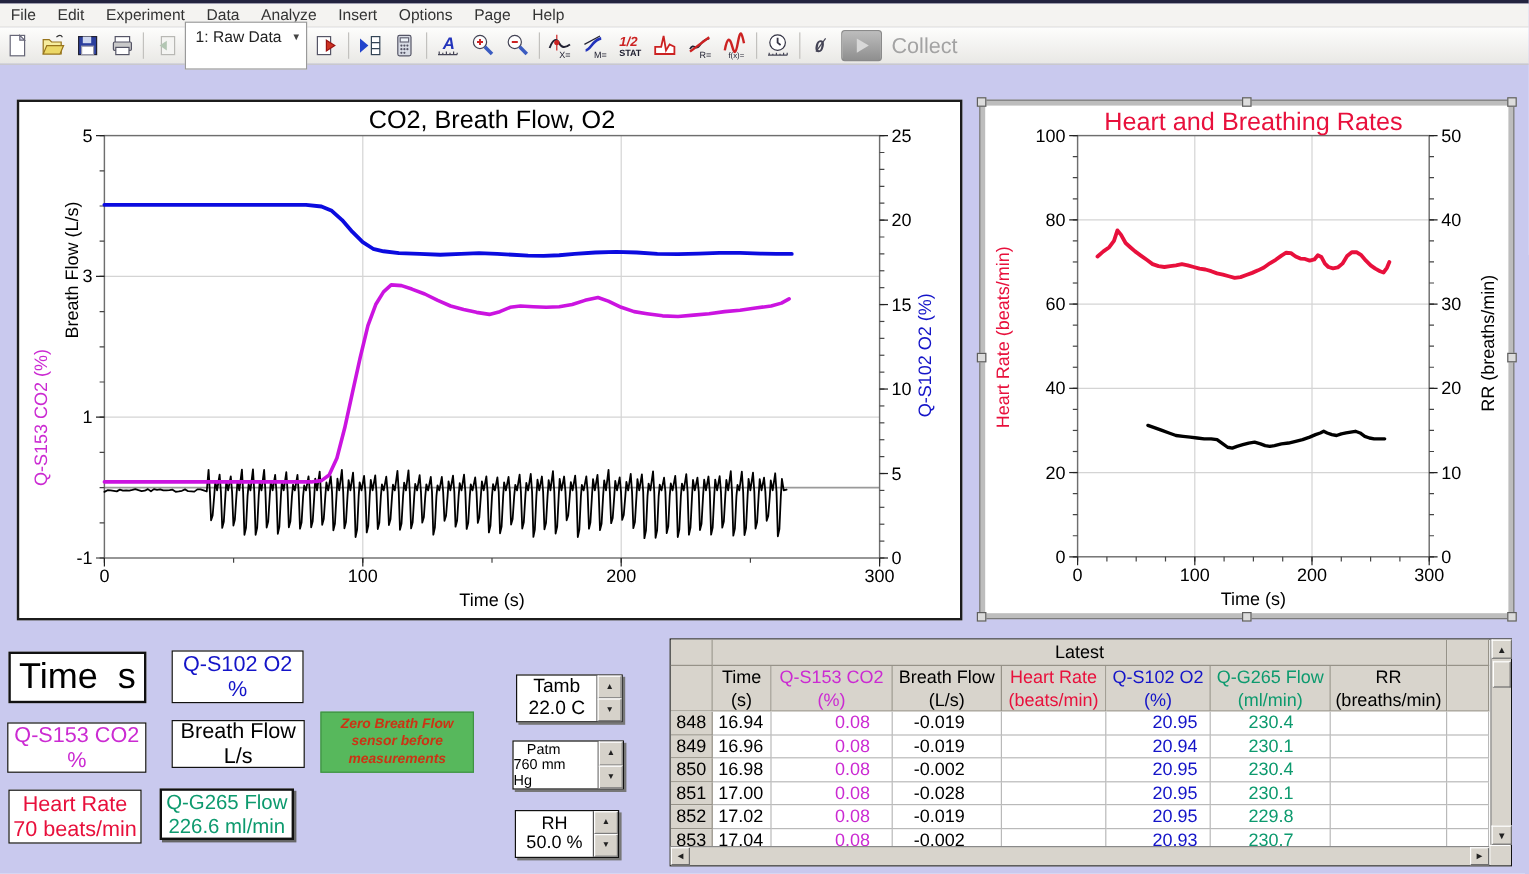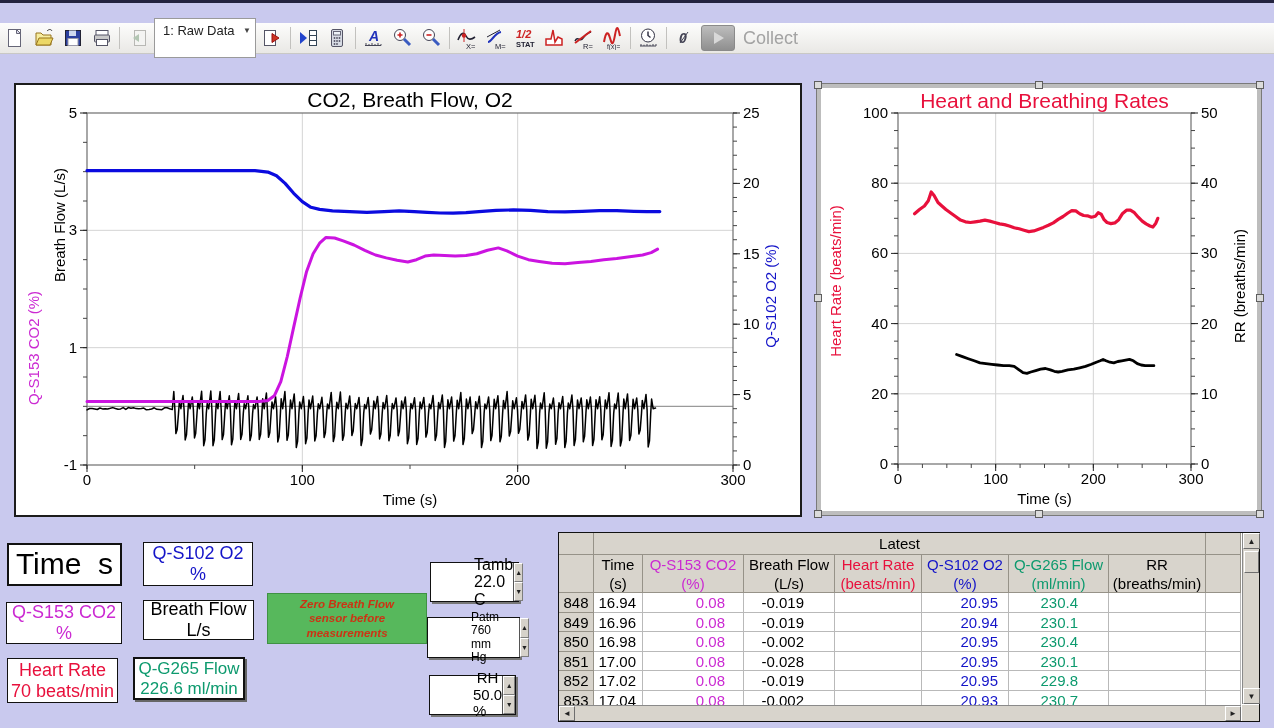--- a/index.html
+++ b/index.html
@@ -34,21 +34,21 @@
   .handle{position:absolute;width:8px;height:8px;background:#dcdcdc;border:1px solid #5e5e5e;box-sizing:border-box;}
   
   .meter{background:#fff;border:2px solid #111;display:flex;flex-direction:column;align-items:center;justify-content:center;line-height:1.15;}
   .meter .l1,.meter .l2{font-size:18px;}
   #time-meter{font-size:30px;color:#000;white-space:pre;}
   #flow-meter{box-shadow:2px 2px 0 #666;}
   #note-box{display:flex;flex-direction:column;align-items:center;justify-content:center;
             font-size:11.5px;font-weight:bold;font-style:italic;line-height:1.25;border:1px solid #3f9144;}
   
   .envbox{background:#fff;border:1.5px solid #111;box-shadow:2px 2px 0 #777;display:flex;}
-  .env-text{flex:1;display:flex;flex-direction:column;align-items:center;justify-content:center;line-height:1.1;color:#000;padding-left:43px;}
+  .env-text{flex:1;display:flex;flex-direction:column;align-items:center;justify-content:center;line-height:1.1;color:#000;}
   .spincol{width:20px;border-left:1px solid #555;display:flex;flex-direction:column;}
   .spinbtn{flex:1;background:#d6d2ca;border:1px solid;border-color:#fff #7d7d7d #7d7d7d #fff;
            font-size:7px;display:flex;align-items:center;justify-content:center;color:#222;}
   
   #datatable{left:558px;top:532px;width:702px;height:190px;background:#fff;border:1.5px solid #111;}
   .tcell{display:inline-block;box-sizing:border-box;border-right:1px solid #b9b9b9;border-bottom:1px solid #b9b9b9;
          font-size:15px;overflow:hidden;vertical-align:top;}
   .hcell{background:#d8d4cc;border-right:1px solid #969288;border-bottom:1px solid #969288;text-align:center;}
   .trow{white-space:nowrap;height:19.5px;line-height:19.5px;}
   #tbl-body{position:absolute;left:0;top:60px;width:682px;height:113px;overflow:hidden;background:#fff;}
@@ -57,20 +57,31 @@
         display:flex;align-items:center;justify-content:center;font-size:8px;color:#222;box-sizing:border-box;}
   svg text{font-family:"Liberation Sans",sans-serif;}
 </style>
 </head>
 <body>
 
 <div id="app">
 
   <div id="titleedge" class="abs"></div>
 
+  <div id="menubar" class="abs">
+      <span class="menu-item">File</span>
+      <span class="menu-item">Edit</span>
+      <span class="menu-item">Experiment</span>
+      <span class="menu-item">Data</span>
+      <span class="menu-item">Analyze</span>
+      <span class="menu-item">Insert</span>
+      <span class="menu-item">Options</span>
+      <span class="menu-item">Page</span>
+      <span class="menu-item">Help</span>
+    </div>
 
   <div id="toolbar" class="abs">
     <span class="tbtn">
         <svg width="24" height="24">
           <rect x="5.5" y="3.5" width="12" height="17" fill="#fff" stroke="#667"></rect>
           <path d="M13.5 3.5l4 4h-4z" fill="#dde" stroke="#667"></path>
         </svg>
       </span>
     <span class="tbtn">
         <svg width="24" height="24">
@@ -435,21 +446,21 @@
     <span class="l2">%</span>
   </div>
   <div class="abs meter" style="left:6px;top:602px;width:116px;height:42px;color:#cb2ad2;border-width:1.5px;">
     <span class="l1">Q-S153 CO2</span>
     <span class="l2">%</span>
   </div>
   <div class="abs meter" style="left:143px;top:600px;width:111px;height:40px;color:#000;border-width:1.5px;">
     <span class="l1">Breath Flow</span>
     <span class="l2">L/s</span>
   </div>
-  <div id="note-box" class="abs" style="left:267px;top:593px;width:160px;height:51px;background:#57b85c;color:#cc3314;align-items:center;">
+  <div id="note-box" class="abs" style="left:267px;top:593px;width:128px;height:51px;background:#57b85c;color:#cc3314;align-items:center;">
     <span>Zero Breath Flow</span>
     <span>sensor before</span>
     <span>measurements</span>
   </div>
   <div class="abs meter" style="left:7px;top:658px;width:111px;height:45px;color:#e8103c;border-width:1.5px;">
     <span class="l1">Heart Rate</span>
     <span class="l2">70 beats/min</span>
   </div>
   <div id="flow-meter" class="abs meter" style="left:133px;top:657px;width:112px;height:43px;color:#0d9a6e;">
     <span class="l1" style="font-size:17px;">Q-G265 Flow</span>

